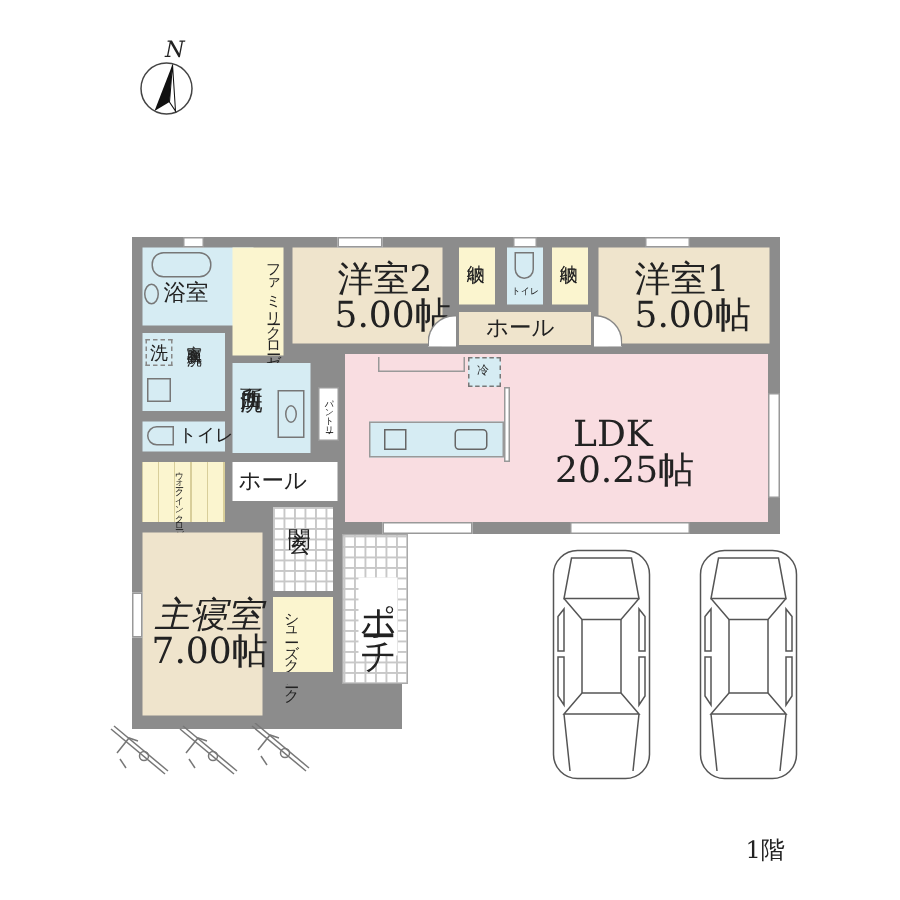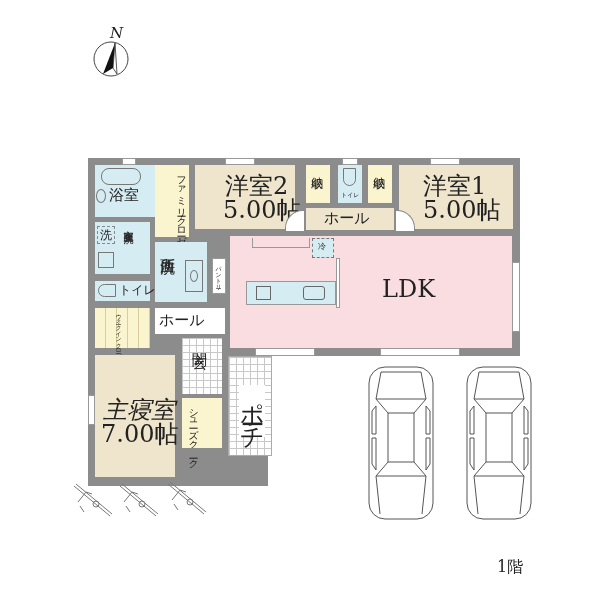--- a/index.html
+++ b/index.html
@@ -100,20 +100,21 @@
   <div class="room pink" style="left:230px;top:236px;width:282px;height:112px;">
     <div class="abs" style="left:22px;top:2px;width:58px;height:10px;border:1px solid #999;border-top:none;box-sizing:border-box;"></div>
     <div class="abs" style="left:82px;top:2px;width:22px;height:20px;border:1px dashed #777;box-sizing:border-box;background:#d6ecf3;"></div>
     <span class="label xs" style="left:88px;top:7px;">冷</span>
     <div class="abs" style="left:16px;top:45px;width:90px;height:24px;background:#d6ecf3;border:1px solid #999;box-sizing:border-box;">
       <div class="abs" style="left:9px;top:4px;width:15px;height:14px;border:1px solid #666;box-sizing:border-box;"></div>
       <div class="abs" style="left:56px;top:4px;width:22px;height:14px;border:1px solid #666;border-radius:3px;box-sizing:border-box;"></div>
     </div>
     <div class="abs" style="left:106px;top:22px;width:4px;height:50px;background:#fff;border:1px solid #999;box-sizing:border-box;"></div>
     <span class="label lg" style="left:152px;top:40px;">LDK</span>
+    <span class="label lg" style="left:140px;top:64px;">20.25帖</span>
   </div>
 
   <div class="room blue" style="left:95px;top:281px;width:55px;height:20px;">
     <div class="abs" style="left:3px;top:3px;width:18px;height:13px;border:1px solid #777;border-radius:7px 0 0 7px;box-sizing:border-box;"></div>
     <span class="label sm" style="left:24px;top:3px;">トイレ</span>
   </div>
 
   <div class="room yellow" style="left:95px;top:308px;width:55px;height:40px;background-image:repeating-linear-gradient(90deg,transparent 0 10px,#d8ce9a 10px 11px);">
     <span class="label xxs vtext" style="left:20px;top:2px;height:36px;display:flex;flex-wrap:wrap;">ウォークインクローゼット</span>
   </div>

